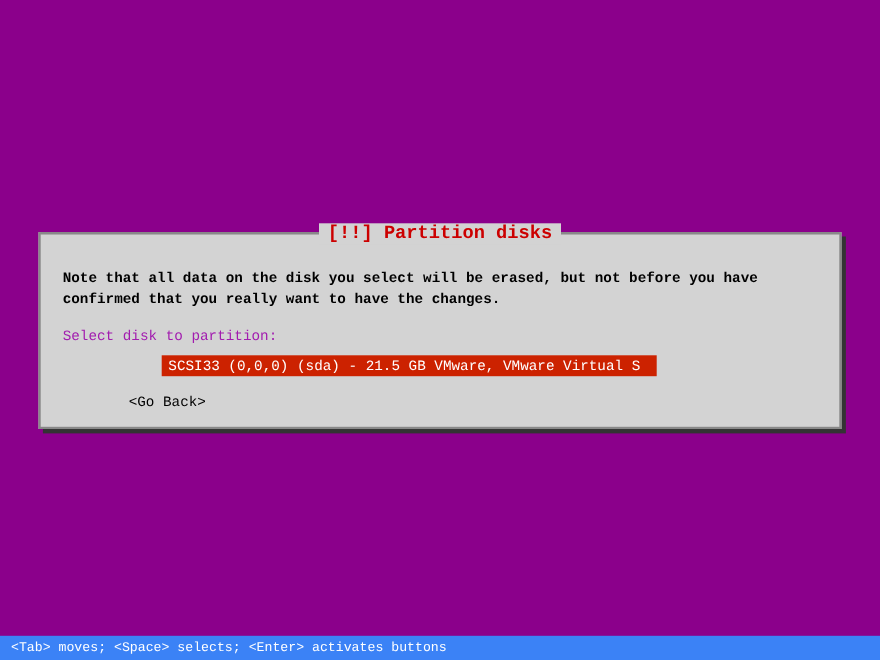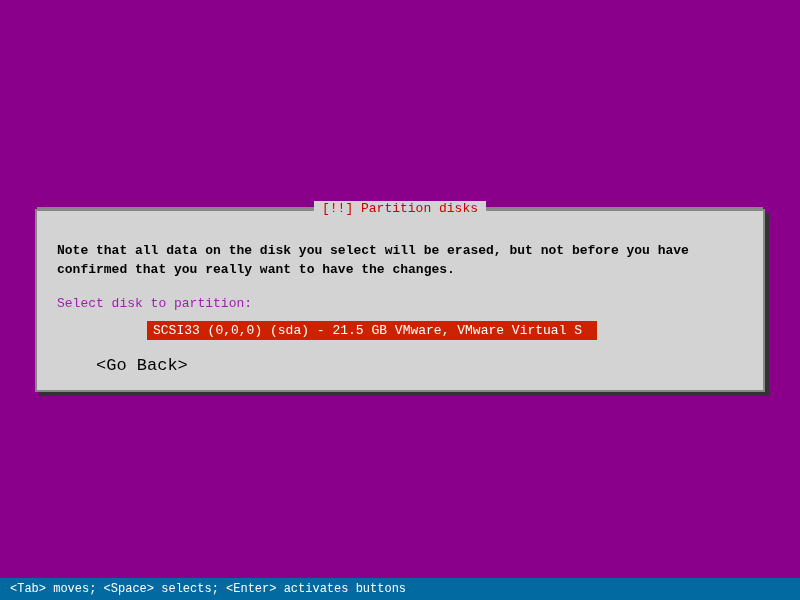--- a/index.html
+++ b/index.html
@@ -54,22 +54,22 @@
     .title-bar-line {
       flex: 1;
       height: 2px;
       background-color: #888;
     }
 
     .title-bar-text {
       background-color: #d3d3d3;
       padding: 0 8px;
       color: #cc0000;
-      font-weight: normal;
-      font-size: 13px;
+      font-weight: bold;
+      font-size: 17px;
       white-space: nowrap;
     }
 
     .dialog-content {
       padding: 20px 20px 15px 20px;
       margin-top: 10px;
     }
 
     .description-text {
       color: #000;
@@ -97,32 +97,32 @@
       font-size: 13px;
       cursor: pointer;
       display: inline-block;
       width: auto;
       min-width: 450px;
       margin-left: 30px;
     }
 
     .go-back {
       color: #000;
-      font-size: 17px;
-      margin-left: 39px;
+      font-size: 13px;
+      margin-left: 60px;
       cursor: pointer;
     }
 
     .status-bar {
       position: absolute;
       bottom: 0;
       left: 0;
       right: 0;
       height: 22px;
-      background-color: #0369a1;
+      background-color: #3b82f6;
       display: flex;
       align-items: center;
       padding: 0 10px;
     }
 
     .status-text {
       color: #fff;
       font-size: 12px;
     }
   </style>

